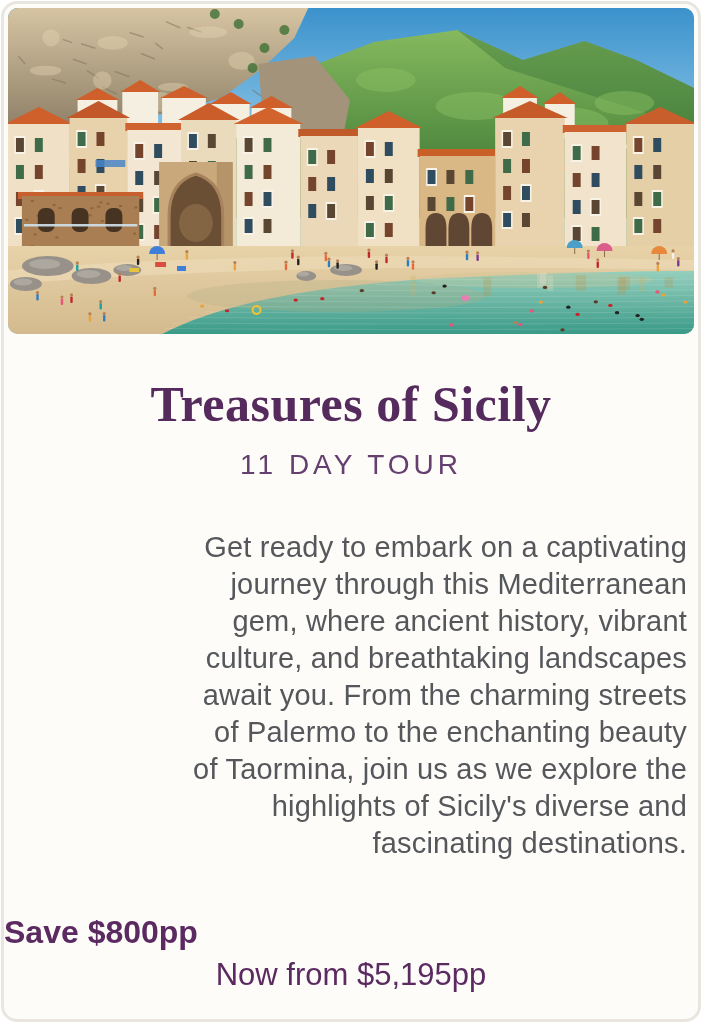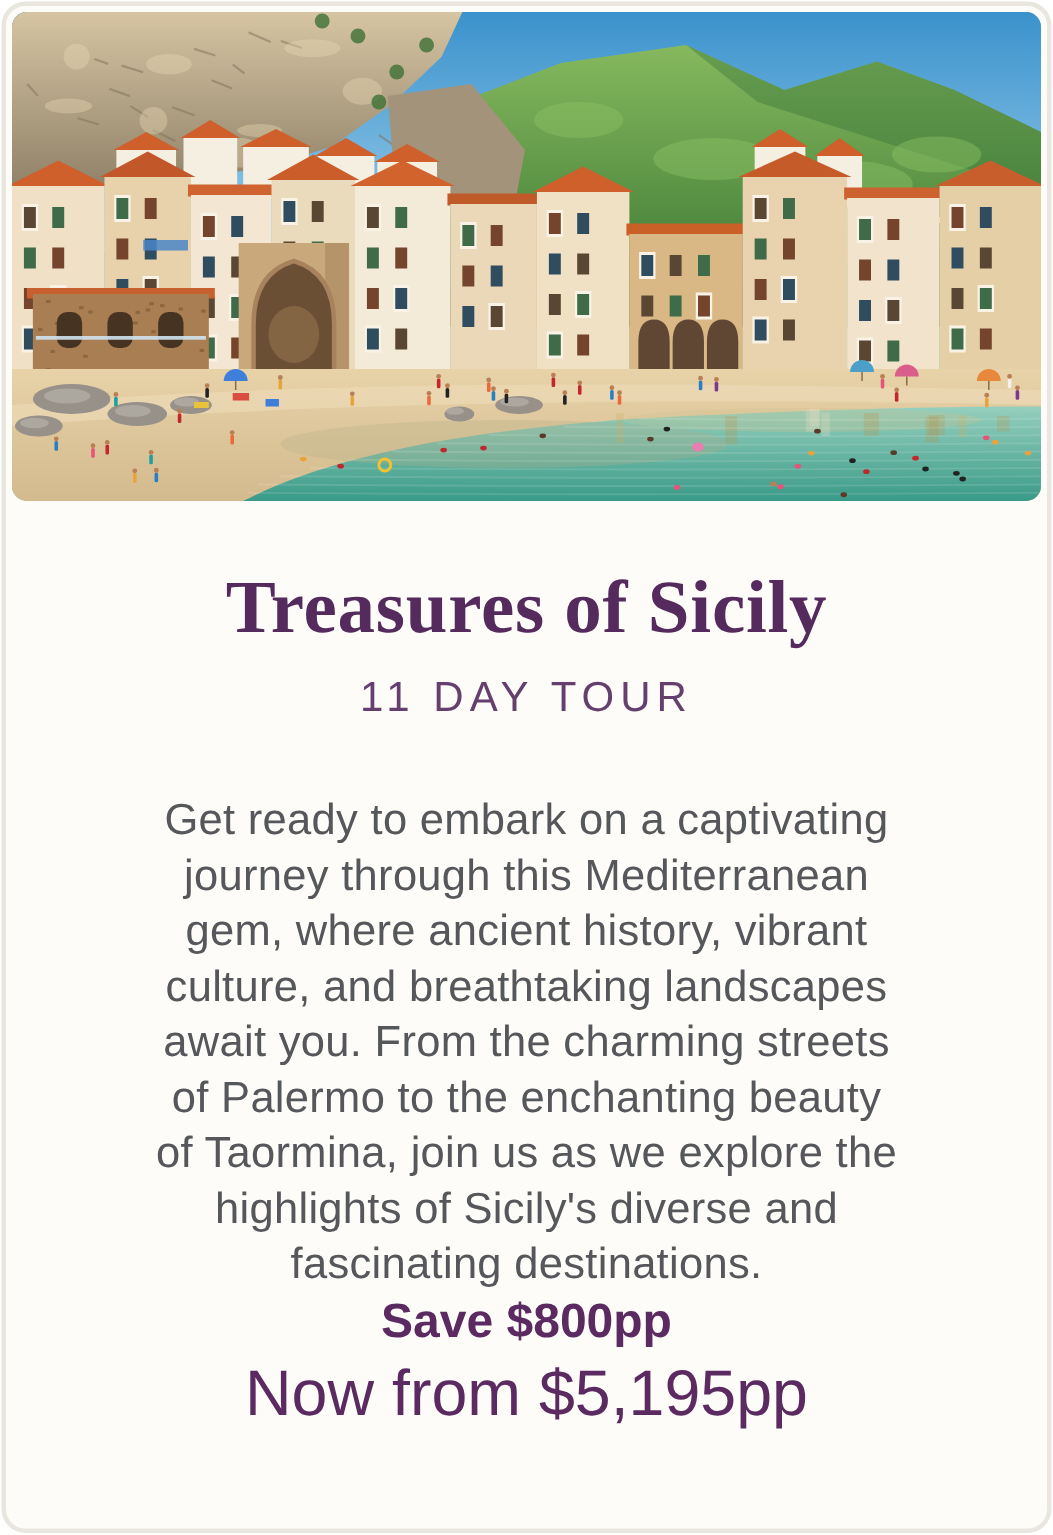--- a/index.html
+++ b/index.html
@@ -17,33 +17,33 @@
     font-family:"Liberation Serif",serif;font-weight:700;
     font-size:50px;line-height:1.15;letter-spacing:.5px;
     color:var(--title-purple,#552a5c);
   }
   .subtitle{
     margin-top:14px;text-align:center;
     font-size:28px;line-height:1.2;letter-spacing:4px;
     color:var(--subtitle-purple,#65406f);
   }
   .desc{
-    margin:48px auto 0;width:672px;text-align:center;
+    margin:48px auto 0;width:672px;text-align:right;
     font-size:29px;line-height:37px;letter-spacing:.2px;
     color:var(--body-text,#55575b);
     white-space:pre-line;
   }
   .save{
-    text-align:center;
+    margin-top:52px;text-align:left;
     font-size:32px;line-height:1.15;font-weight:700;
     color:var(--offer-purple,#5a2a61);
   }
   .price{
     margin-top:5px;text-align:center;
-    font-size:43px;line-height:1.2;
+    font-size:31px;line-height:1.2;
     color:var(--offer-purple,#5a2a61);
   }
 </style>
 </head>
 <body>
 
 <div class="card">
 
   <div class="hero">
 

